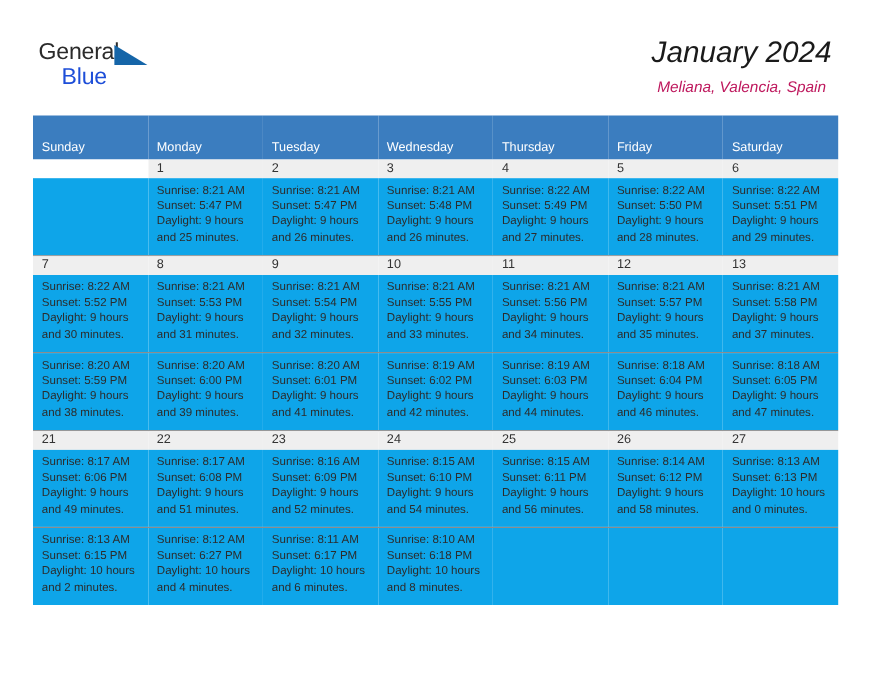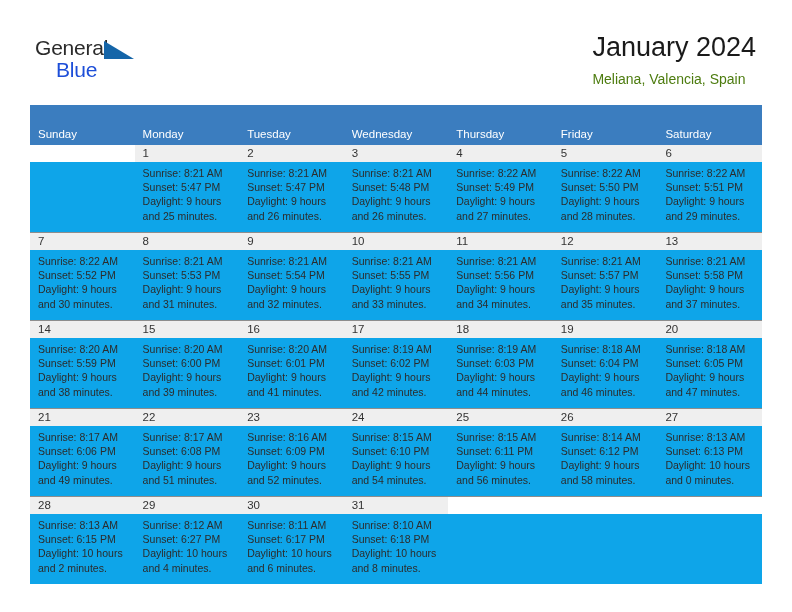--- a/index.html
+++ b/index.html
@@ -59,32 +59,33 @@
     width: 0;
     height: 0;
     border-top: 18px solid transparent;
     border-left: 30px solid #1565a8;
   }
 
   .title-block {
     position: absolute;
     right: 36px;
     top: 30px;
-    text-align: left;
+    text-align: center;
+    font-style: italic;
   }
   .month-title {
     font-size: 27px;
     color: #1a1a1a;
     line-height: 34px;
     white-space: nowrap;
   }
   .location {
     margin-top: 7px;
     font-size: 14px;
-    color: #4d7c0f;
+    color: #be185d;
     line-height: 17px;
     white-space: nowrap;
   }
 
   
   .calendar {
     position: absolute;
     left: 30px;
     top: 105px;
     width: 732px;
@@ -280,29 +281,20 @@
           <span class="ln">Sunset: 5:58 PM</span>
           <span class="ln">Daylight: 9 hours</span>
           <span class="ln">and 37 minutes.</span>
         </td>
       </tr>
       <tr class="week-sep">
           <td colspan="7"></td>
         </tr>
 
       <tr>
-        <td class="daynum">14</td>
-        <td class="daynum">15</td>
-        <td class="daynum">16</td>
-        <td class="daynum">17</td>
-        <td class="daynum">18</td>
-        <td class="daynum">19</td>
-        <td class="daynum">20</td>
-      </tr>
-      <tr>
         <td class="dayinfo">
           <span class="ln">Sunrise: 8:20 AM</span>
           <span class="ln">Sunset: 5:59 PM</span>
           <span class="ln">Daylight: 9 hours</span>
           <span class="ln">and 38 minutes.</span>
         </td>
         <td class="dayinfo">
           <span class="ln">Sunrise: 8:20 AM</span>
           <span class="ln">Sunset: 6:00 PM</span>
           <span class="ln">Daylight: 9 hours</span>
@@ -394,29 +386,20 @@
           <span class="ln">Sunset: 6:13 PM</span>
           <span class="ln">Daylight: 10 hours</span>
           <span class="ln">and 0 minutes.</span>
         </td>
       </tr>
       <tr class="week-sep">
           <td colspan="7"></td>
         </tr>
 
       <tr>
-        <td class="daynum">28</td>
-        <td class="daynum">29</td>
-        <td class="daynum">30</td>
-        <td class="daynum">31</td>
-        <td class="daynum empty"></td>
-        <td class="daynum empty"></td>
-        <td class="daynum empty"></td>
-      </tr>
-      <tr>
         <td class="dayinfo">
           <span class="ln">Sunrise: 8:13 AM</span>
           <span class="ln">Sunset: 6:15 PM</span>
           <span class="ln">Daylight: 10 hours</span>
           <span class="ln">and 2 minutes.</span>
         </td>
         <td class="dayinfo">
           <span class="ln">Sunrise: 8:12 AM</span>
           <span class="ln">Sunset: 6:27 PM</span>
           <span class="ln">Daylight: 10 hours</span>

